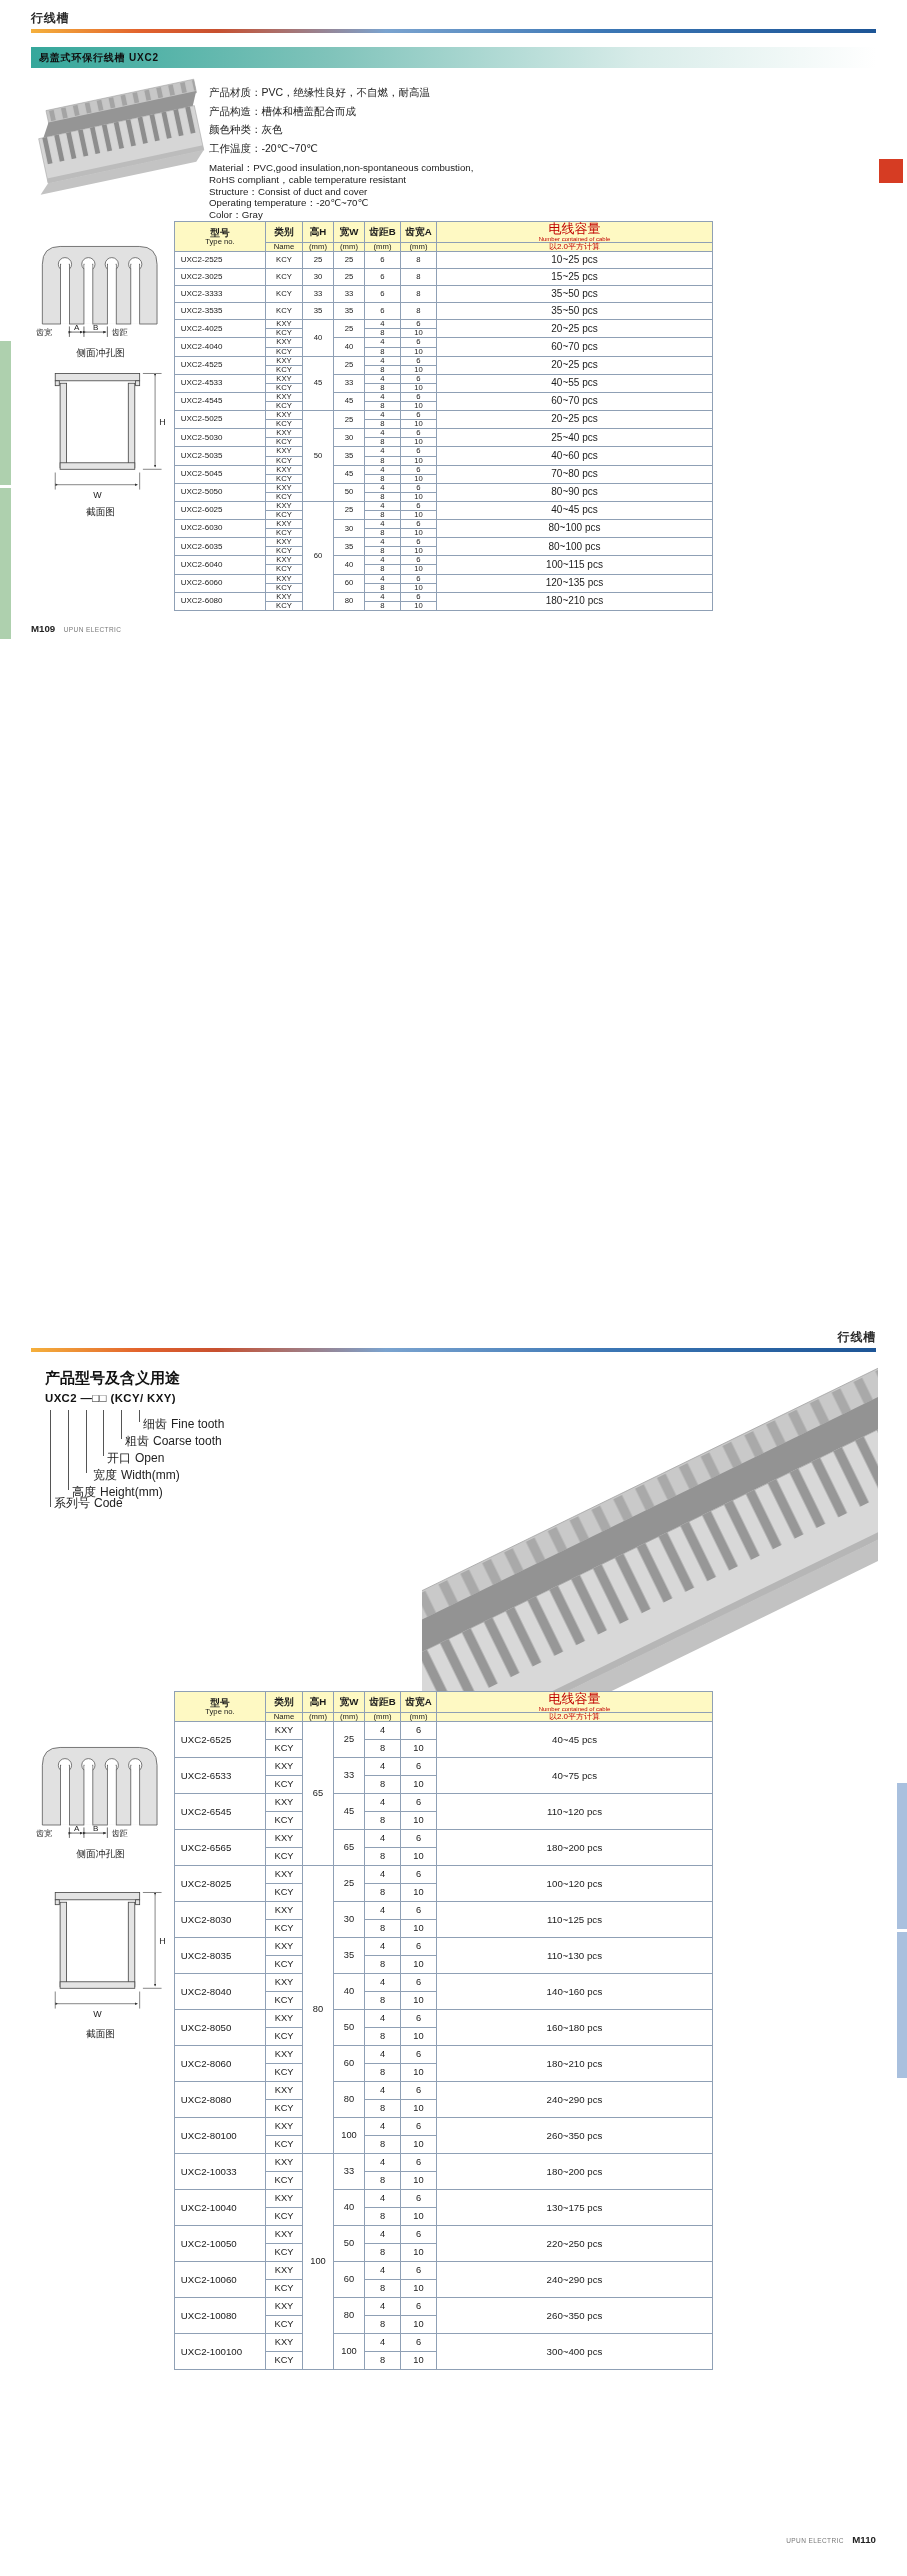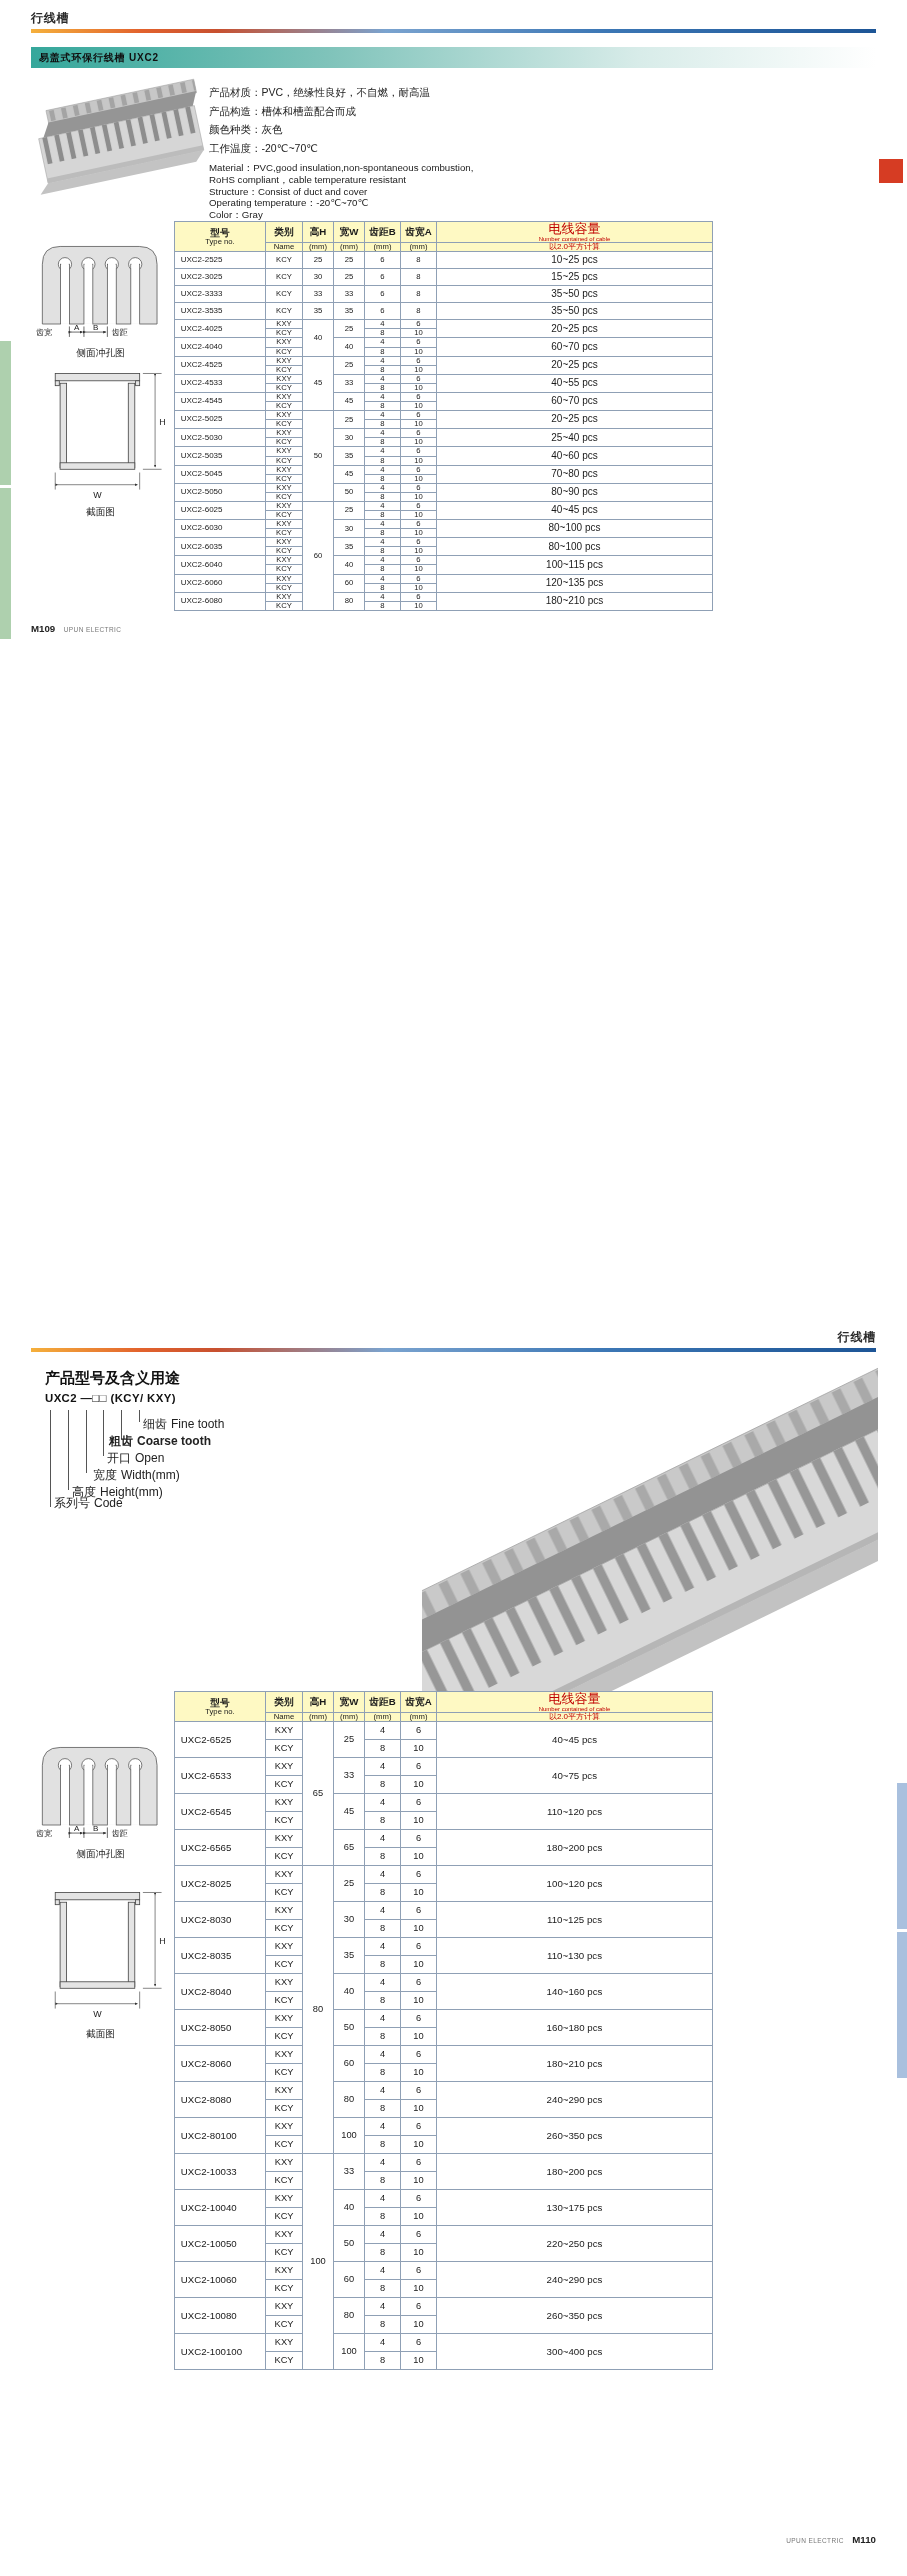--- a/index.html
+++ b/index.html
@@ -480,21 +480,21 @@
     <div class="code-heading">UXC2 —□□ (KCY/ KXY)</div>
     <div class="cline" style="left:94px; top:18px; height:12px;"></div>
     <div class="cline" style="left:76px;  top:18px; height:29px;"></div>
     <div class="cline" style="left:58px;  top:18px; height:46px;"></div>
     <div class="cline" style="left:41px;  top:18px; height:63px;"></div>
     <div class="cline" style="left:23px;  top:18px; height:80px;"></div>
     <div class="cline" style="left:4.9px;   top:18px; height:97px;"></div>
     <div class="clabel" style="left:98px; top:24px;">
       <span class="cn">细齿</span><span class="en">Fine tooth</span>
     </div>
-    <div class="clabel" style="left:64px; top:41px;font-weight:bold;">
+    <div class="clabel" style="left:80px; top:41px;">
       <span class="cn">粗齿</span><span class="en">Coarse tooth</span>
     </div>
     <div class="clabel" style="left:62px; top:58px;">
       <span class="cn">开口</span><span class="en">Open</span>
     </div>
     <div class="clabel" style="left:48px; top:75px;">
       <span class="cn">宽度</span><span class="en">Width(mm)</span>
     </div>
     <div class="clabel" style="left:27px; top:92px;">
       <span class="cn">高度</span><span class="en">Height(mm)</span>

